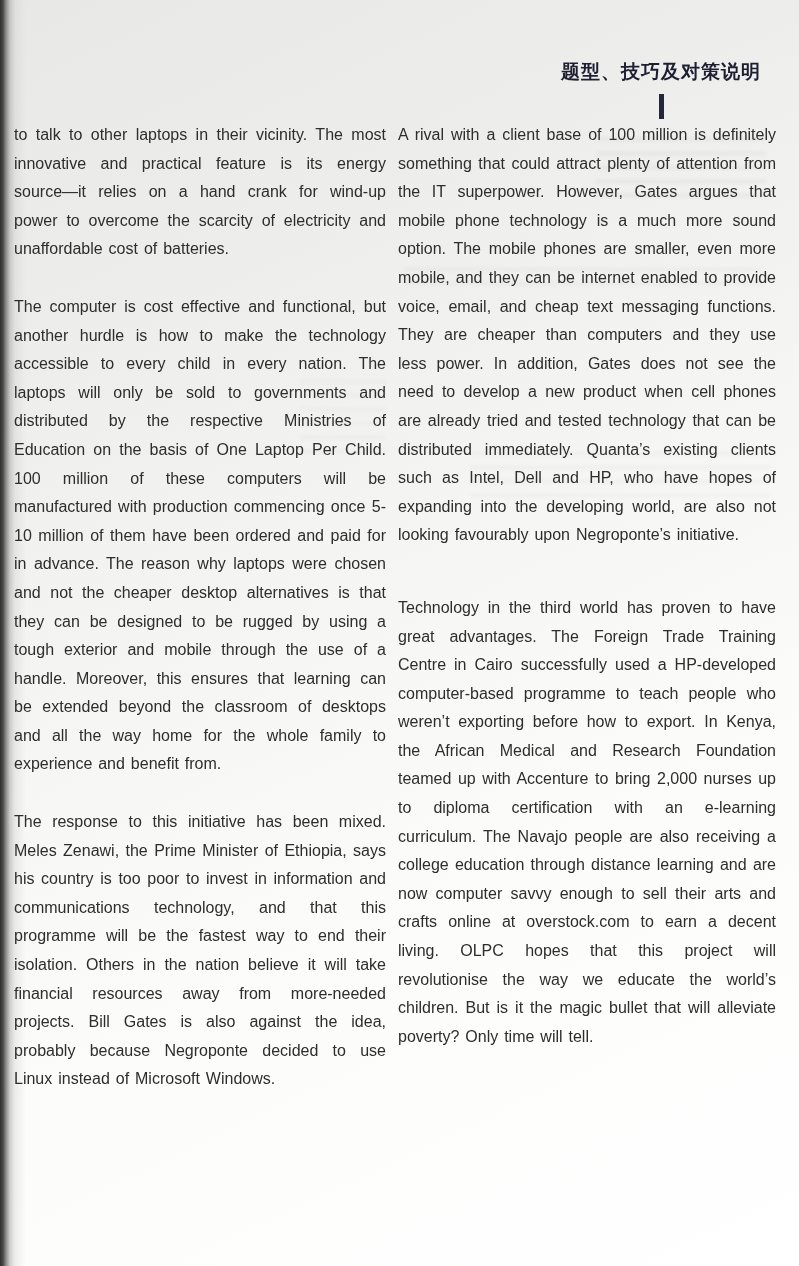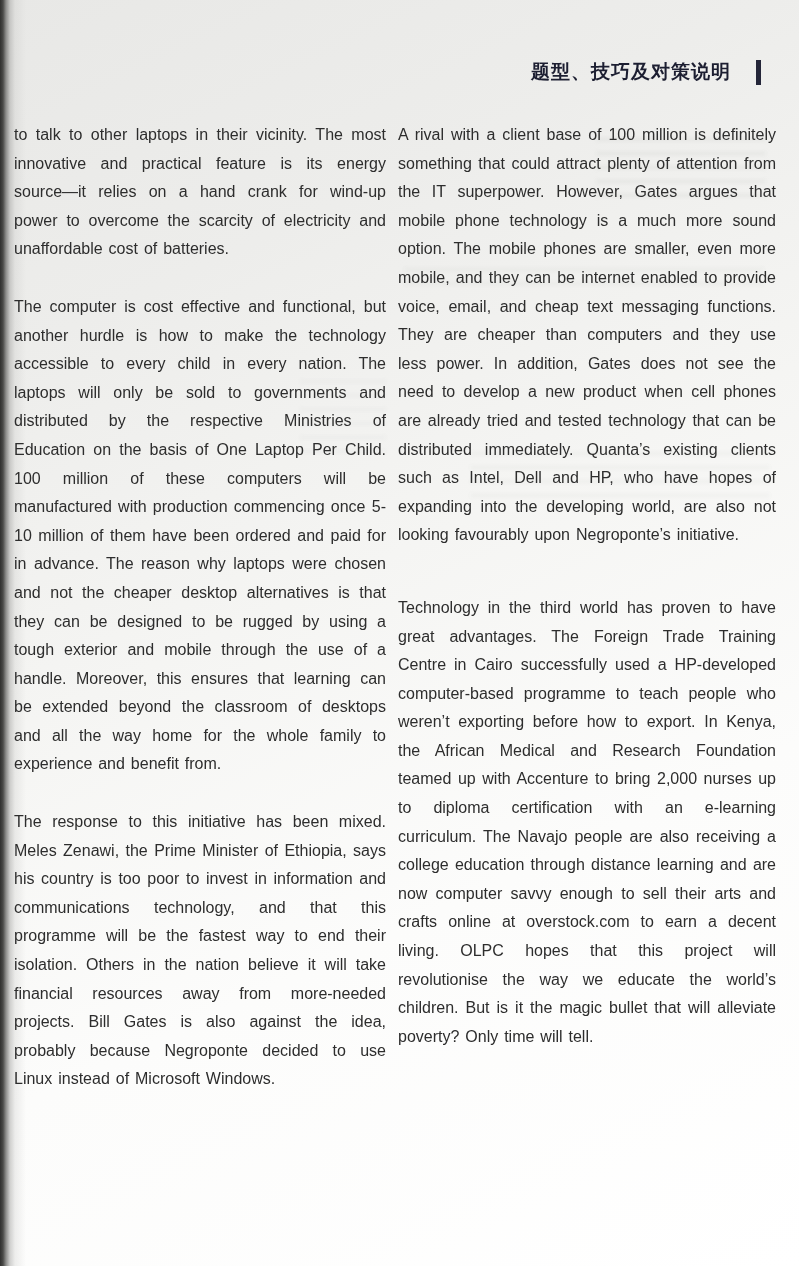--- a/index.html
+++ b/index.html
@@ -26,21 +26,22 @@
       rgba(200,200,198,0.30) 15px,
       rgba(220,220,218,0.0) 26px);
     pointer-events: none;
   }
   .running-head {
     position: absolute;
     top: 59px;
     right: 38px;
     display: flex;
     align-items: center;
-    gap: 25px;
+    gap: 9px;
+    flex-direction: column;
   }
   .running-head .title {
     font-family: "DejaVu Serif", "Liberation Serif", serif;
     font-weight: bold;
     font-size: 19px;
     letter-spacing: 1px;
     color: #1c1e31;
   }
   .running-head .rule-bar {
     width: 5px;

